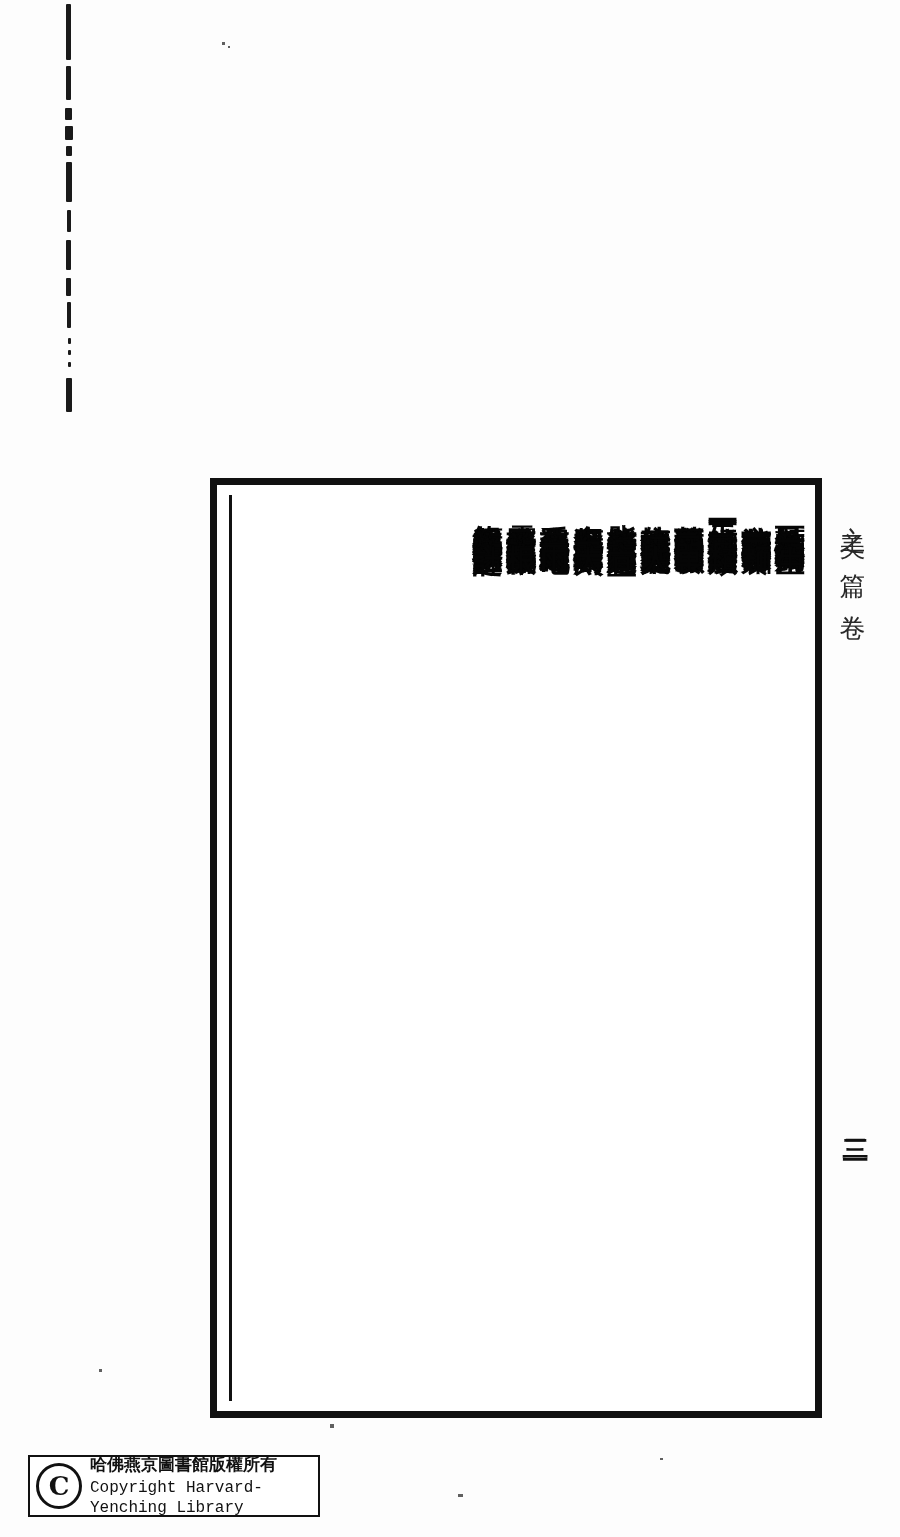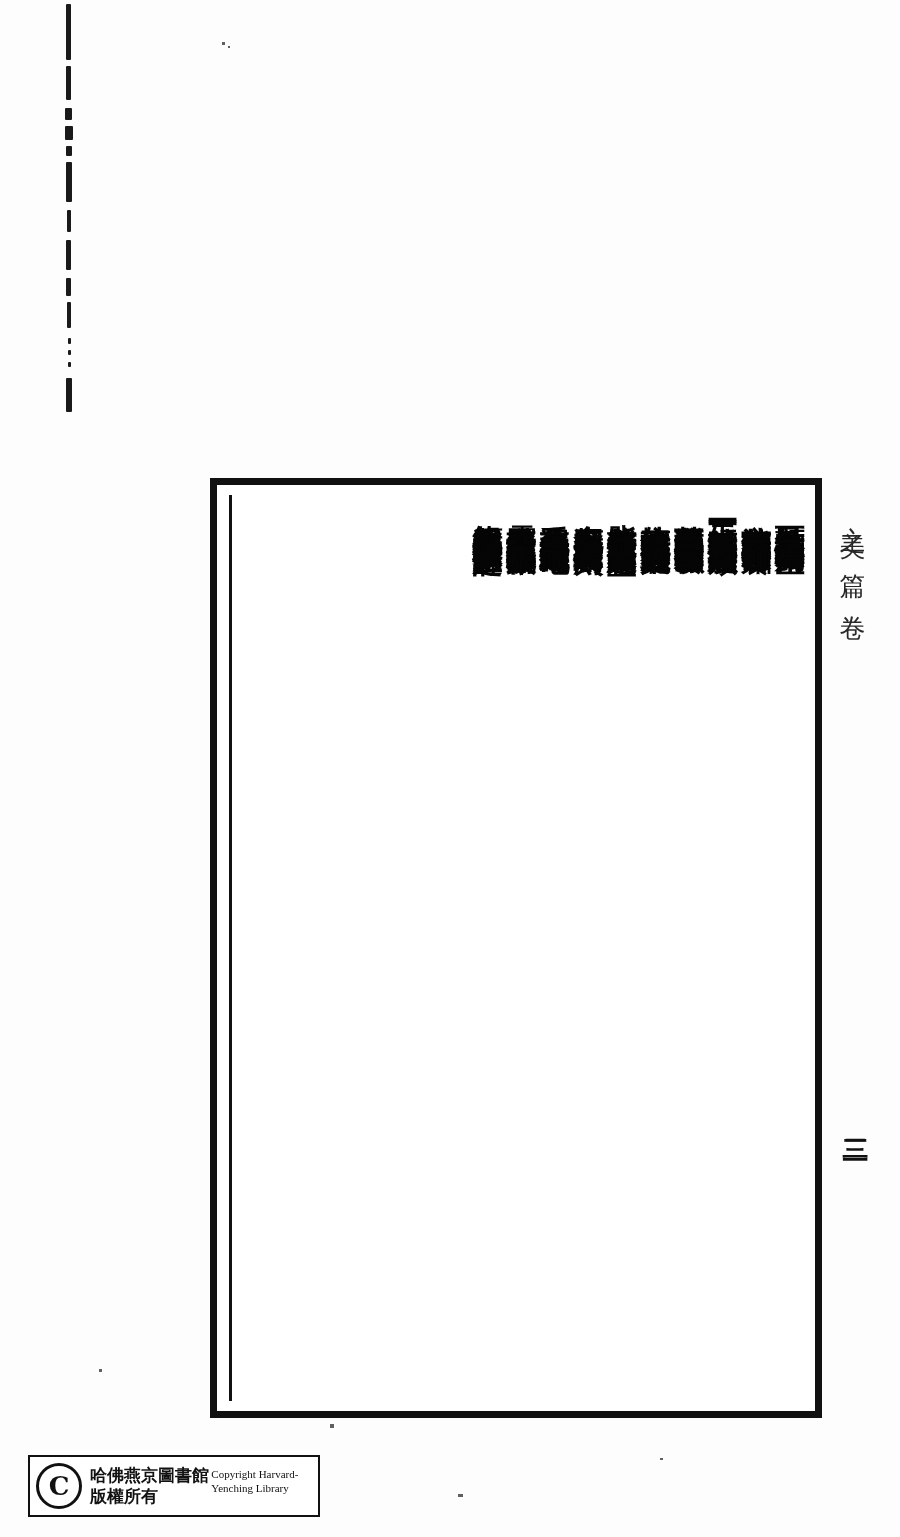--- a/index.html
+++ b/index.html
@@ -142,33 +142,33 @@
     justify-content: center;
     font-family: "DejaVu Serif", serif;
     font-size: 26px;
     font-weight: 700;
     color: #111;
     flex: 0 0 auto;
     margin-right: 8px;
   }
   .stamp-lines {
     display: flex;
-    flex-direction: row;
+    flex-direction: column;
     line-height: 1.25;
   }
   .stamp-cn {
     font-family: "DejaVu Serif", serif;
     font-size: 17px;
     color: #111;
     letter-spacing: 0px;
     font-weight: 700;
   }
   .stamp-en {
-    font-family: Liberation Serif, serif;
-    font-size: 11px;
+    font-family: Liberation Mono, monospace;
+    font-size: 16px;
     color: #111;
     letter-spacing: 0px;
     margin-top: 3px;
   }
 </style>
 </head>
 <body>
 
 <div class="page-scan"></div>
 

